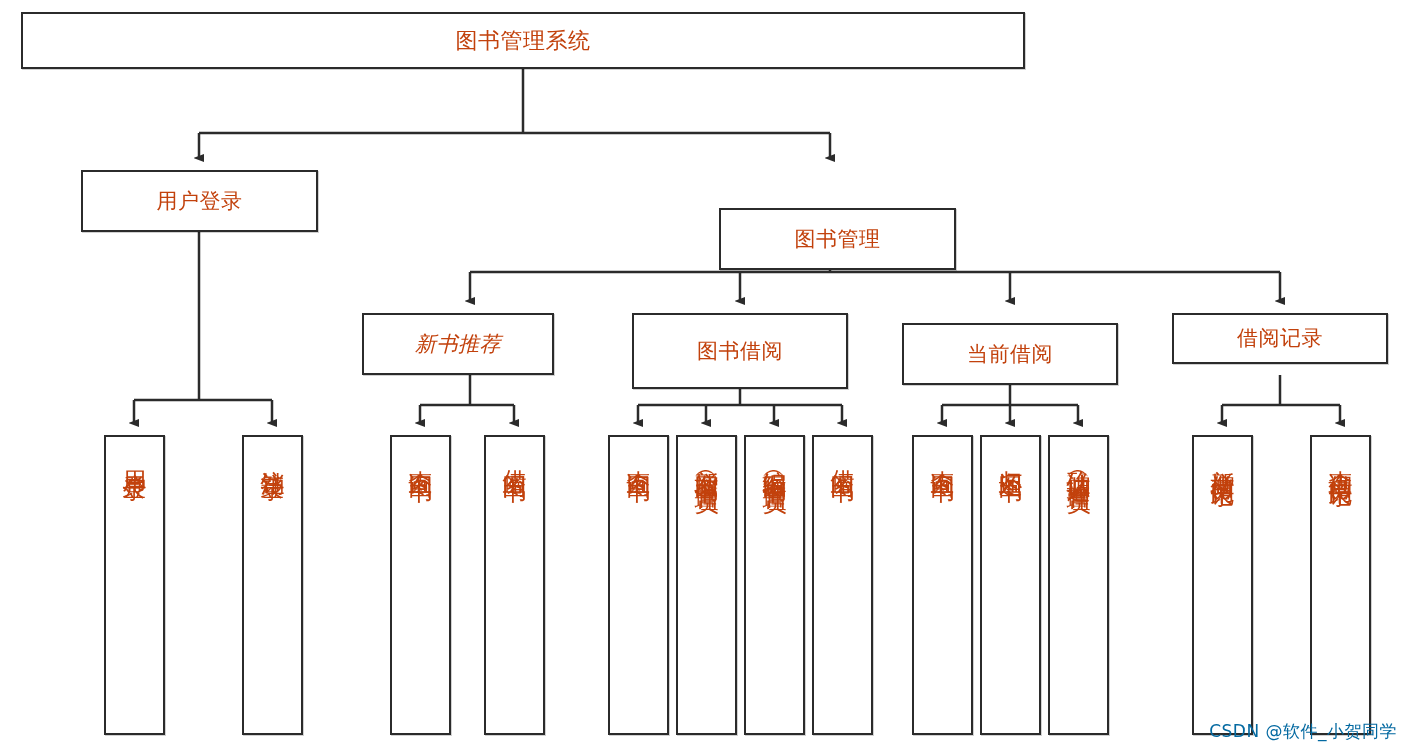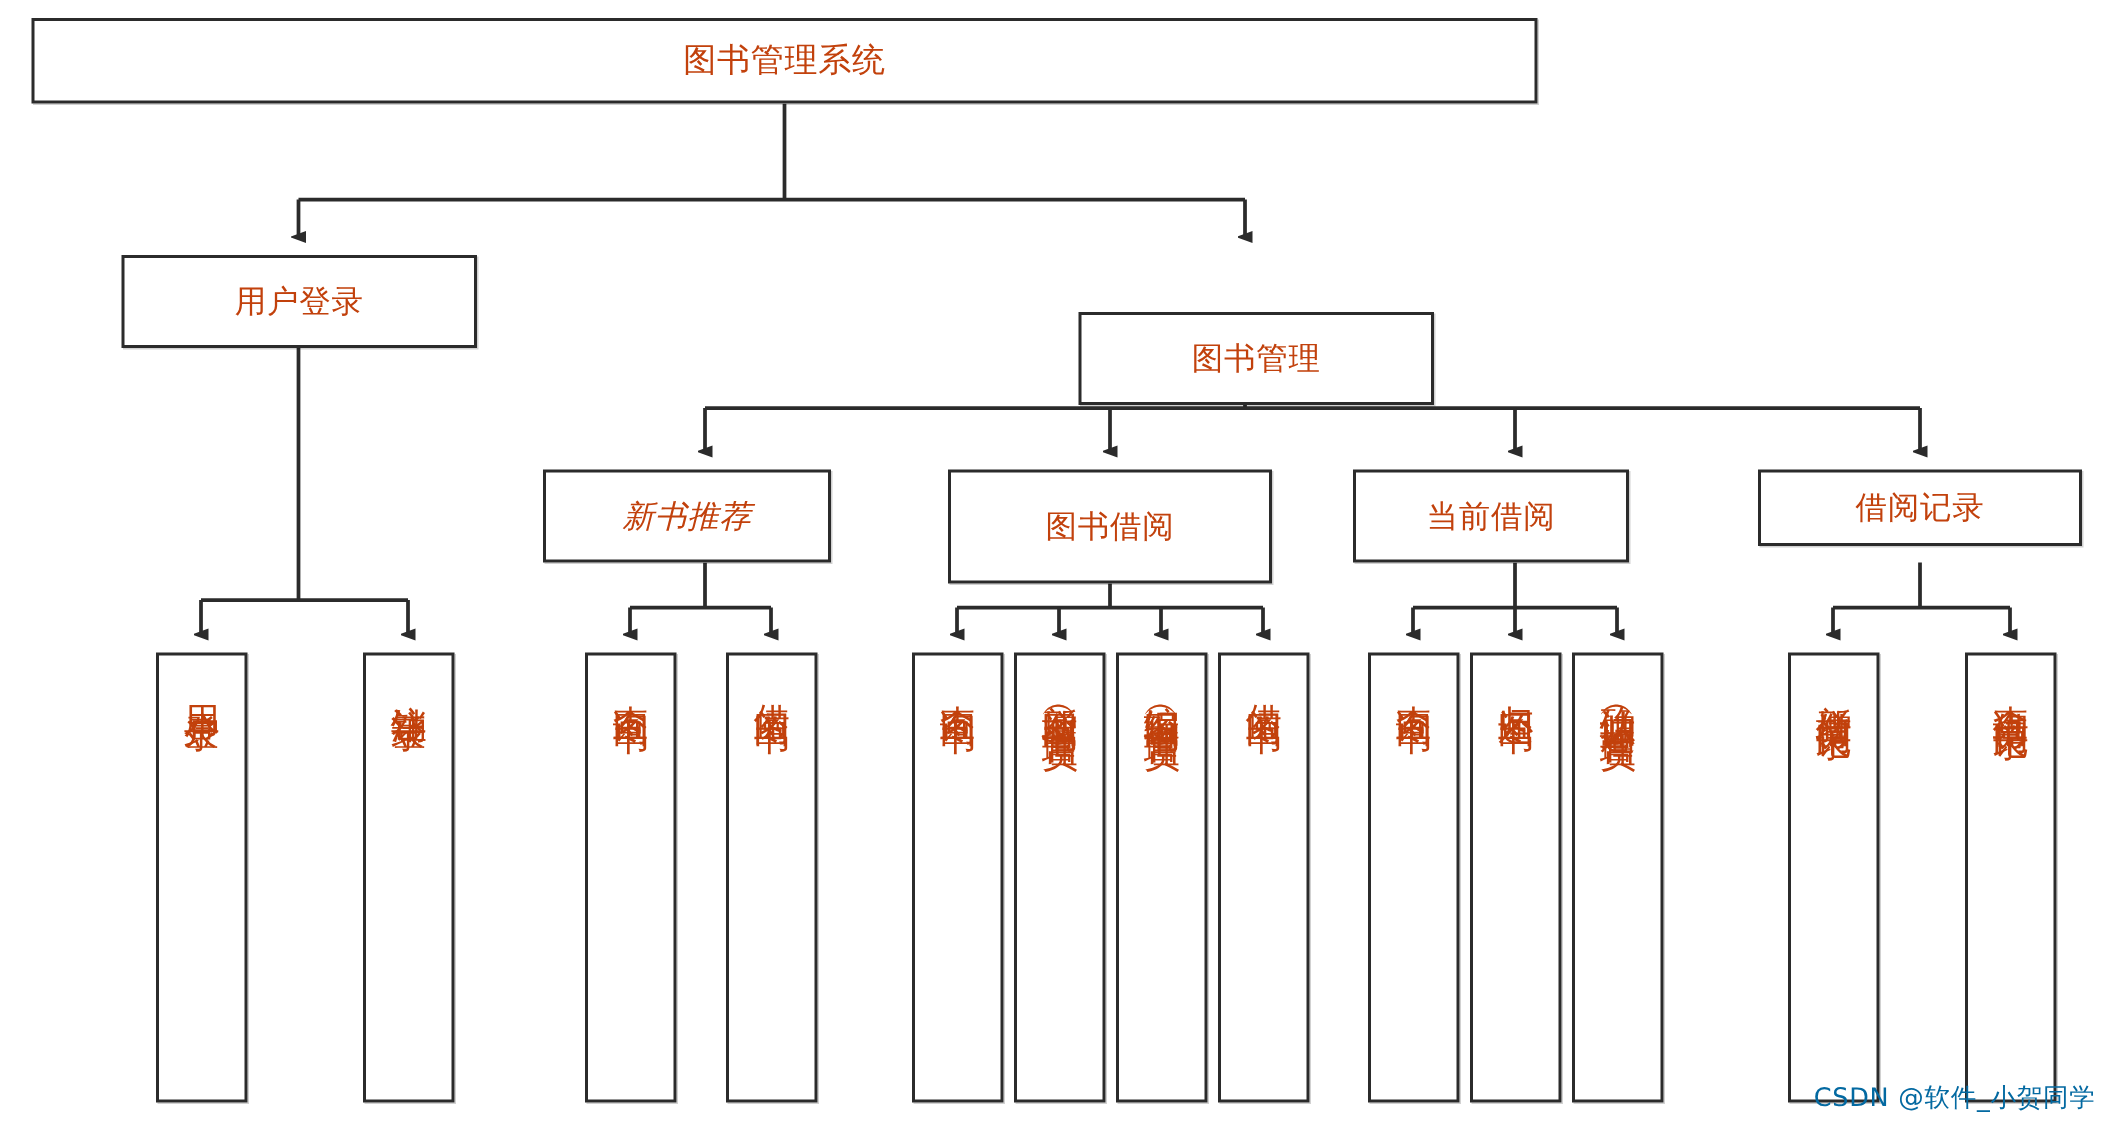--- a/index.html
+++ b/index.html
@@ -139,21 +139,21 @@
   <div class="node horizontal" style="left:719px; top:170px; width:237px; height:62px;margin-top:38px;">
     <span class="label">图书管理</span>
   </div>
 
   <div class="node horizontal" style="left:362px; top:313px; width:192px; height:62px;font-style:italic;">
     <span class="label">新书推荐</span>
   </div>
   <div class="node horizontal" style="left:632px; top:313px; width:216px; height:76px;">
     <span class="label">图书借阅</span>
   </div>
-  <div class="node horizontal" style="left:902px; top:313px; width:184px; height:62px;">
+  <div class="node horizontal" style="left:902px; top:323px; width:216px; height:62px;">
     <span class="label">当前借阅</span>
   </div>
   <div class="node horizontal" style="left:1172px; top:313px; width:216px; height:51px;">
     <span class="label">借阅记录</span>
   </div>
 
   <div class="node vertical" style="left:104px; top:435px; width:61px; height:300px;">
     <span class="label">用户登录</span>
   </div>
   <div class="node vertical" style="left:242px; top:435px; width:61px; height:300px;">

